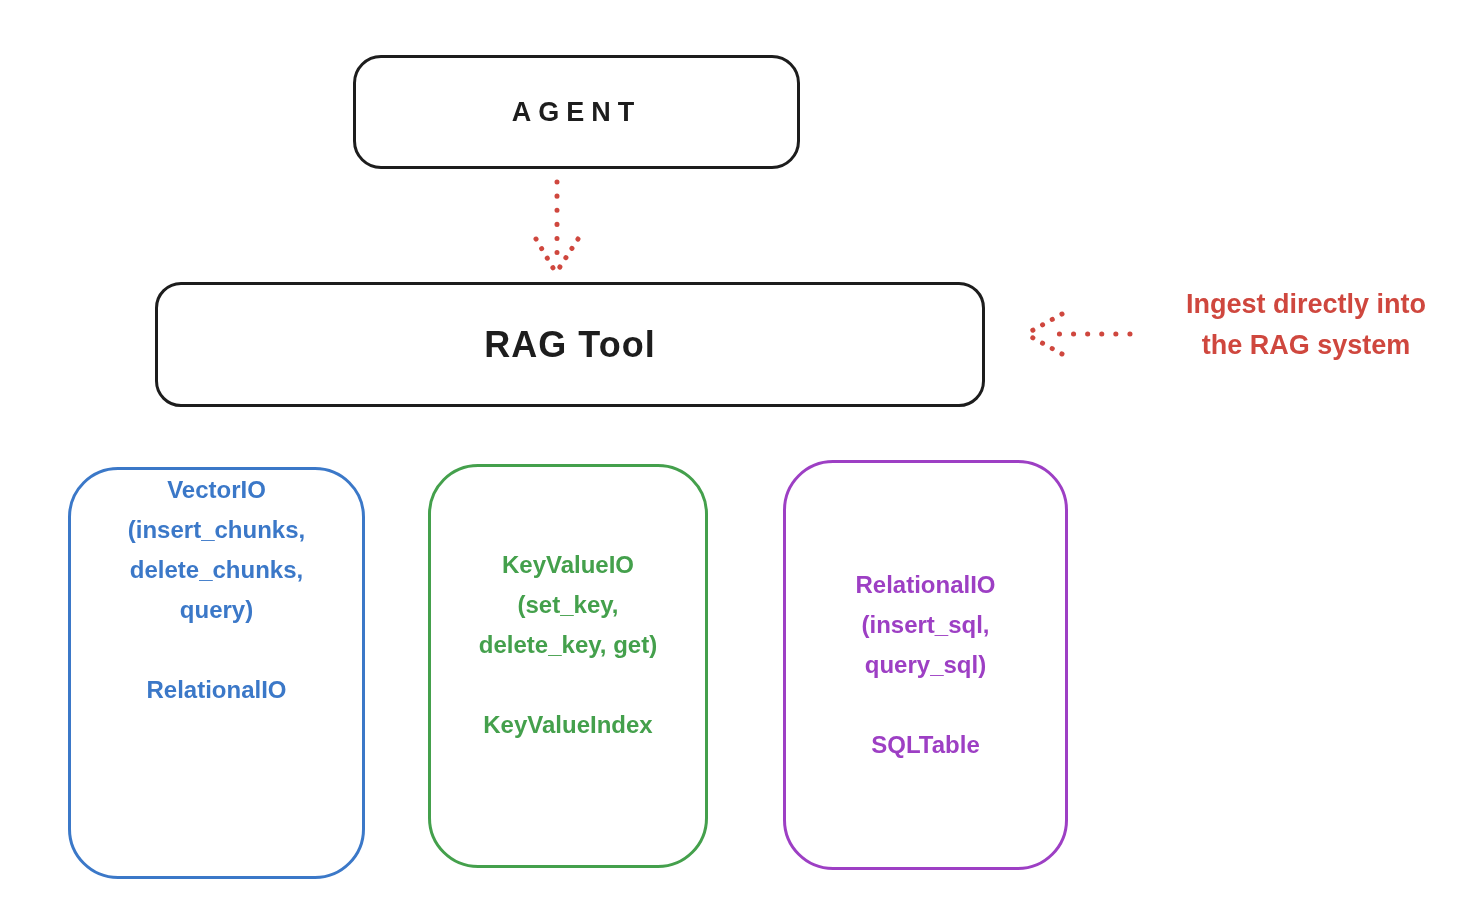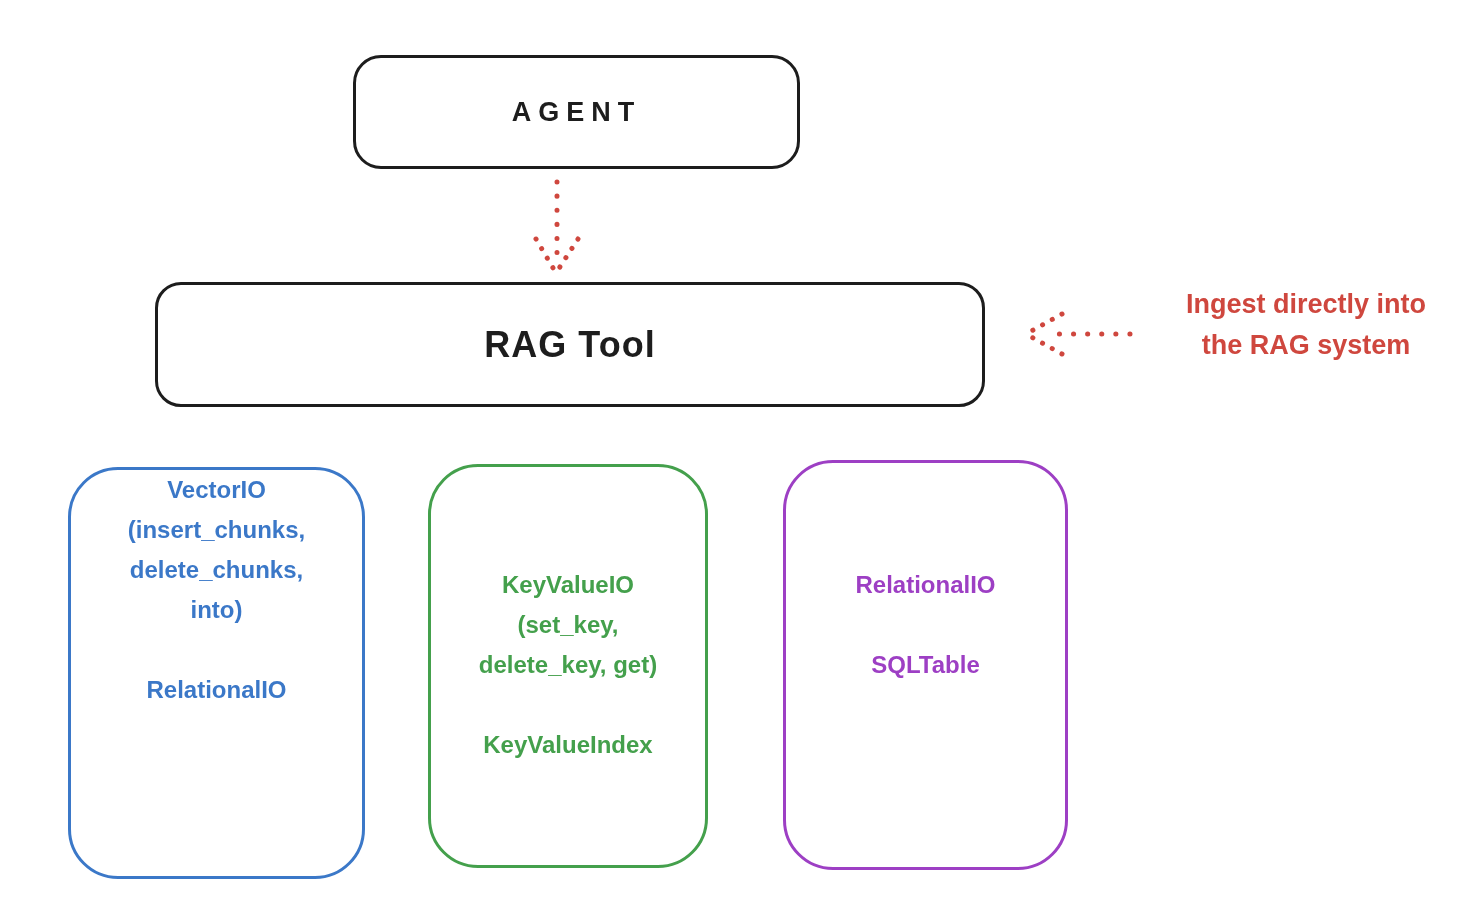--- a/index.html
+++ b/index.html
@@ -19,21 +19,21 @@
   .rag-label{font-size:36px;font-weight:bold;letter-spacing:1px;color:var(--ink);}
   .io-box{
     border:3.5px solid var(--c);color:var(--c);
     border-radius:50px;text-align:center;
     font-size:24px;font-weight:bold;line-height:40px;
     display:flex;flex-direction:column;align-items:center;
   }
   .io-box .methods{white-space:pre-line;}
   .io-box .index-label{margin-top:40px;}
   .io-vector{left:68px;top:455px;width:297px;height:412px;}
-  .io-keyvalue{left:428px;top:452px;width:280px;height:404px;padding-top:98px;}
+  .io-keyvalue{left:428px;top:452px;width:280px;height:404px;padding-top:78px;}
   .io-relational{left:783px;top:448px;width:285px;height:410px;padding-top:102px;}
   .annotation{
     position:absolute;left:1130px;top:272px;width:352px;
     text-align:center;color:var(--red);
     font-size:27px;font-weight:bold;line-height:41px;
     white-space:pre-line;
   }
   .arrow-layer{position:absolute;left:0;top:0;width:1484px;height:910px;pointer-events:none;}
   .arrow{stroke:var(--red);stroke-width:5;fill:none;stroke-linecap:round;stroke-dasharray:0.1 14;}
   .arrow-head{stroke-dasharray:0.1 11;}
@@ -62,29 +62,31 @@
     <span class="rag-label">RAG Tool</span>
   </div>
 
   <div class="annotation">Ingest directly into
 the RAG system</div>
 
   <div class="box io-box io-vector" style="--c: #3b78c8;">
     <div>VectorIO</div>
     <div class="methods">(insert_chunks,
 delete_chunks,
-into)</div>
+query)</div>
     <div class="index-label">RelationalIO</div>
   </div>
 
   <div class="box io-box io-keyvalue" style="--c: #44a04c;">
     <div>KeyValueIO</div>
     <div class="methods">(set_key,
 delete_key, get)</div>
     <div class="index-label">KeyValueIndex</div>
   </div>
 
   <div class="box io-box io-relational" style="--c: #9d3fc4;">
     <div>RelationalIO</div>
+    <div class="methods">(insert_sql,
+query_sql)</div>
     <div class="index-label">SQLTable</div>
   </div>
 
 </div>
 
 </body></html>

